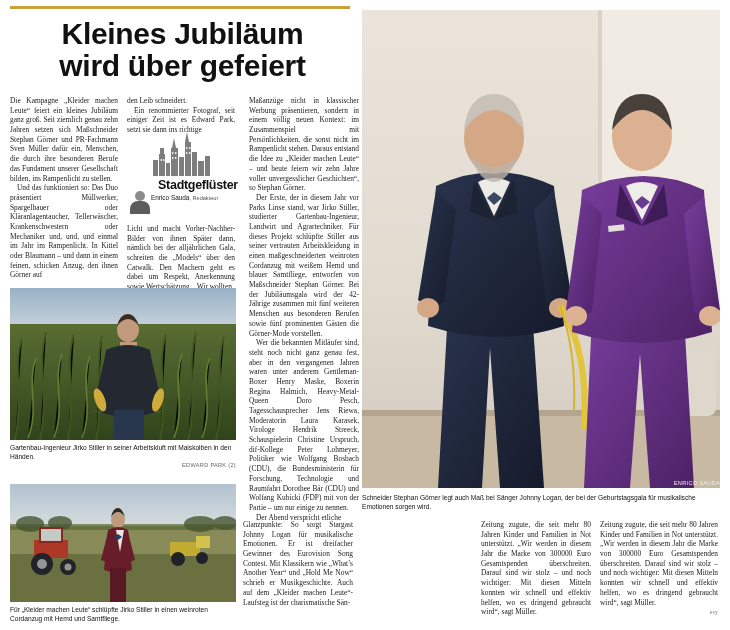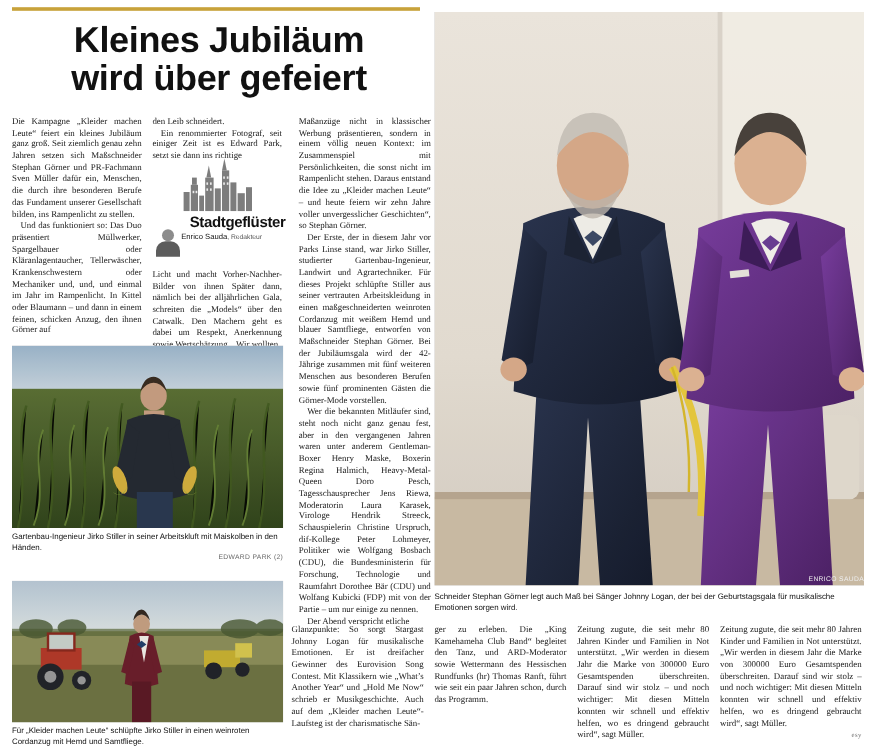--- a/index.html
+++ b/index.html
@@ -451,21 +451,20 @@
       </g>
       <rect x="0" y="0" width="358" height="478" fill="#000" opacity="0.02"></rect>
     </svg>
   </div>
   <div id="credit-portrait-top">ENRICO SAUDA</div>
   <div class="cap" id="cap-portrait">
     <span>Schneider Stephan Görner legt auch Maß bei Sänger Johnny Logan, der bei der Geburtstagsgala für musikalische Emotionen sorgen wird.</span>
   </div>
 
   <div class="col" id="col5">
-    <p class="first">ger zu erleben. Die „King Kamehameha Club Band“ begleitet den Tanz, und ARD-Moderator sowie Wettermann des Hessischen Rundfunks (hr) Thomas Ranft, führt wie seit ein paar Jahren schon, durch das Programm.</p>
   </div>
 
   <div class="col" id="col6">
     <p class="first">Zeitung zugute, die seit mehr 80 Jahren Kinder und Familien in Not unterstützt. „Wir werden in diesem Jahr die Marke von 300000 Euro Gesamtspenden überschreiten. Darauf sind wir stolz – und noch wichtiger: Mit diesen Mitteln konnten wir schnell und effektiv helfen, wo es dringend gebraucht wird“, sagt Müller.</p>
   </div>
 
   <div class="col" id="col7">
     <p class="first">Zeitung zugute, die seit mehr 80 Jahren Kinder und Familien in Not unterstützt. „Wir werden in diesem Jahr die Marke von 300000 Euro Gesamtspenden überschreiten. Darauf sind wir stolz – und noch wichtiger: Mit diesen Mitteln konnten wir schnell und effektiv helfen, wo es dringend gebraucht wird“, sagt Müller.</p>
     <div style="text-align:right;">
       <span class="sig">esy</span>

